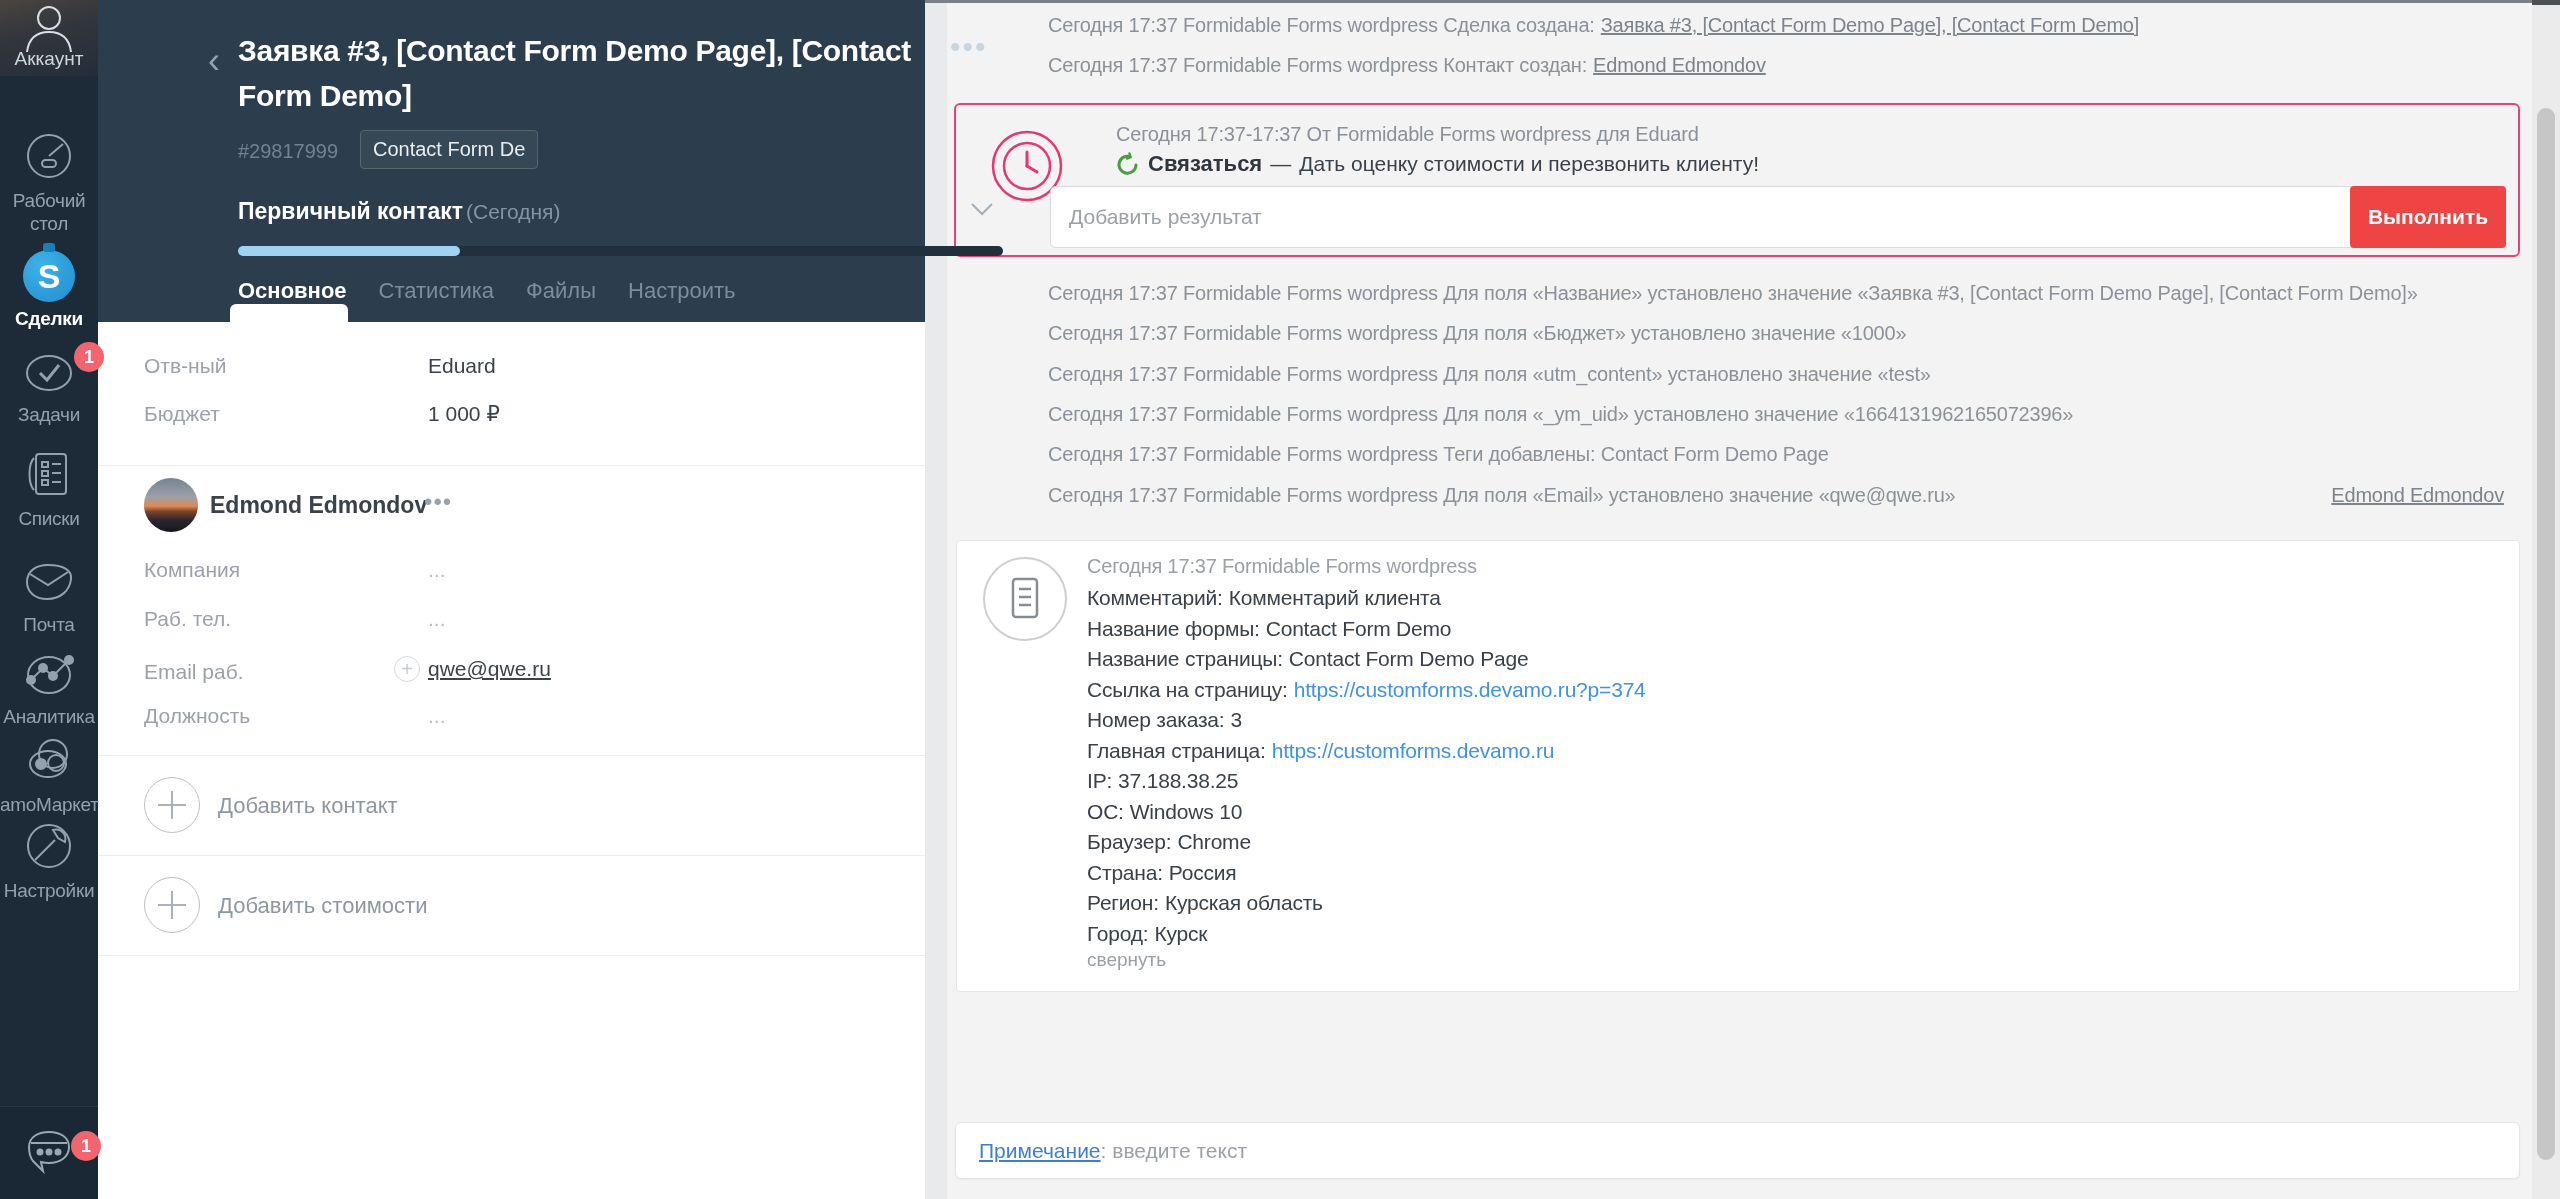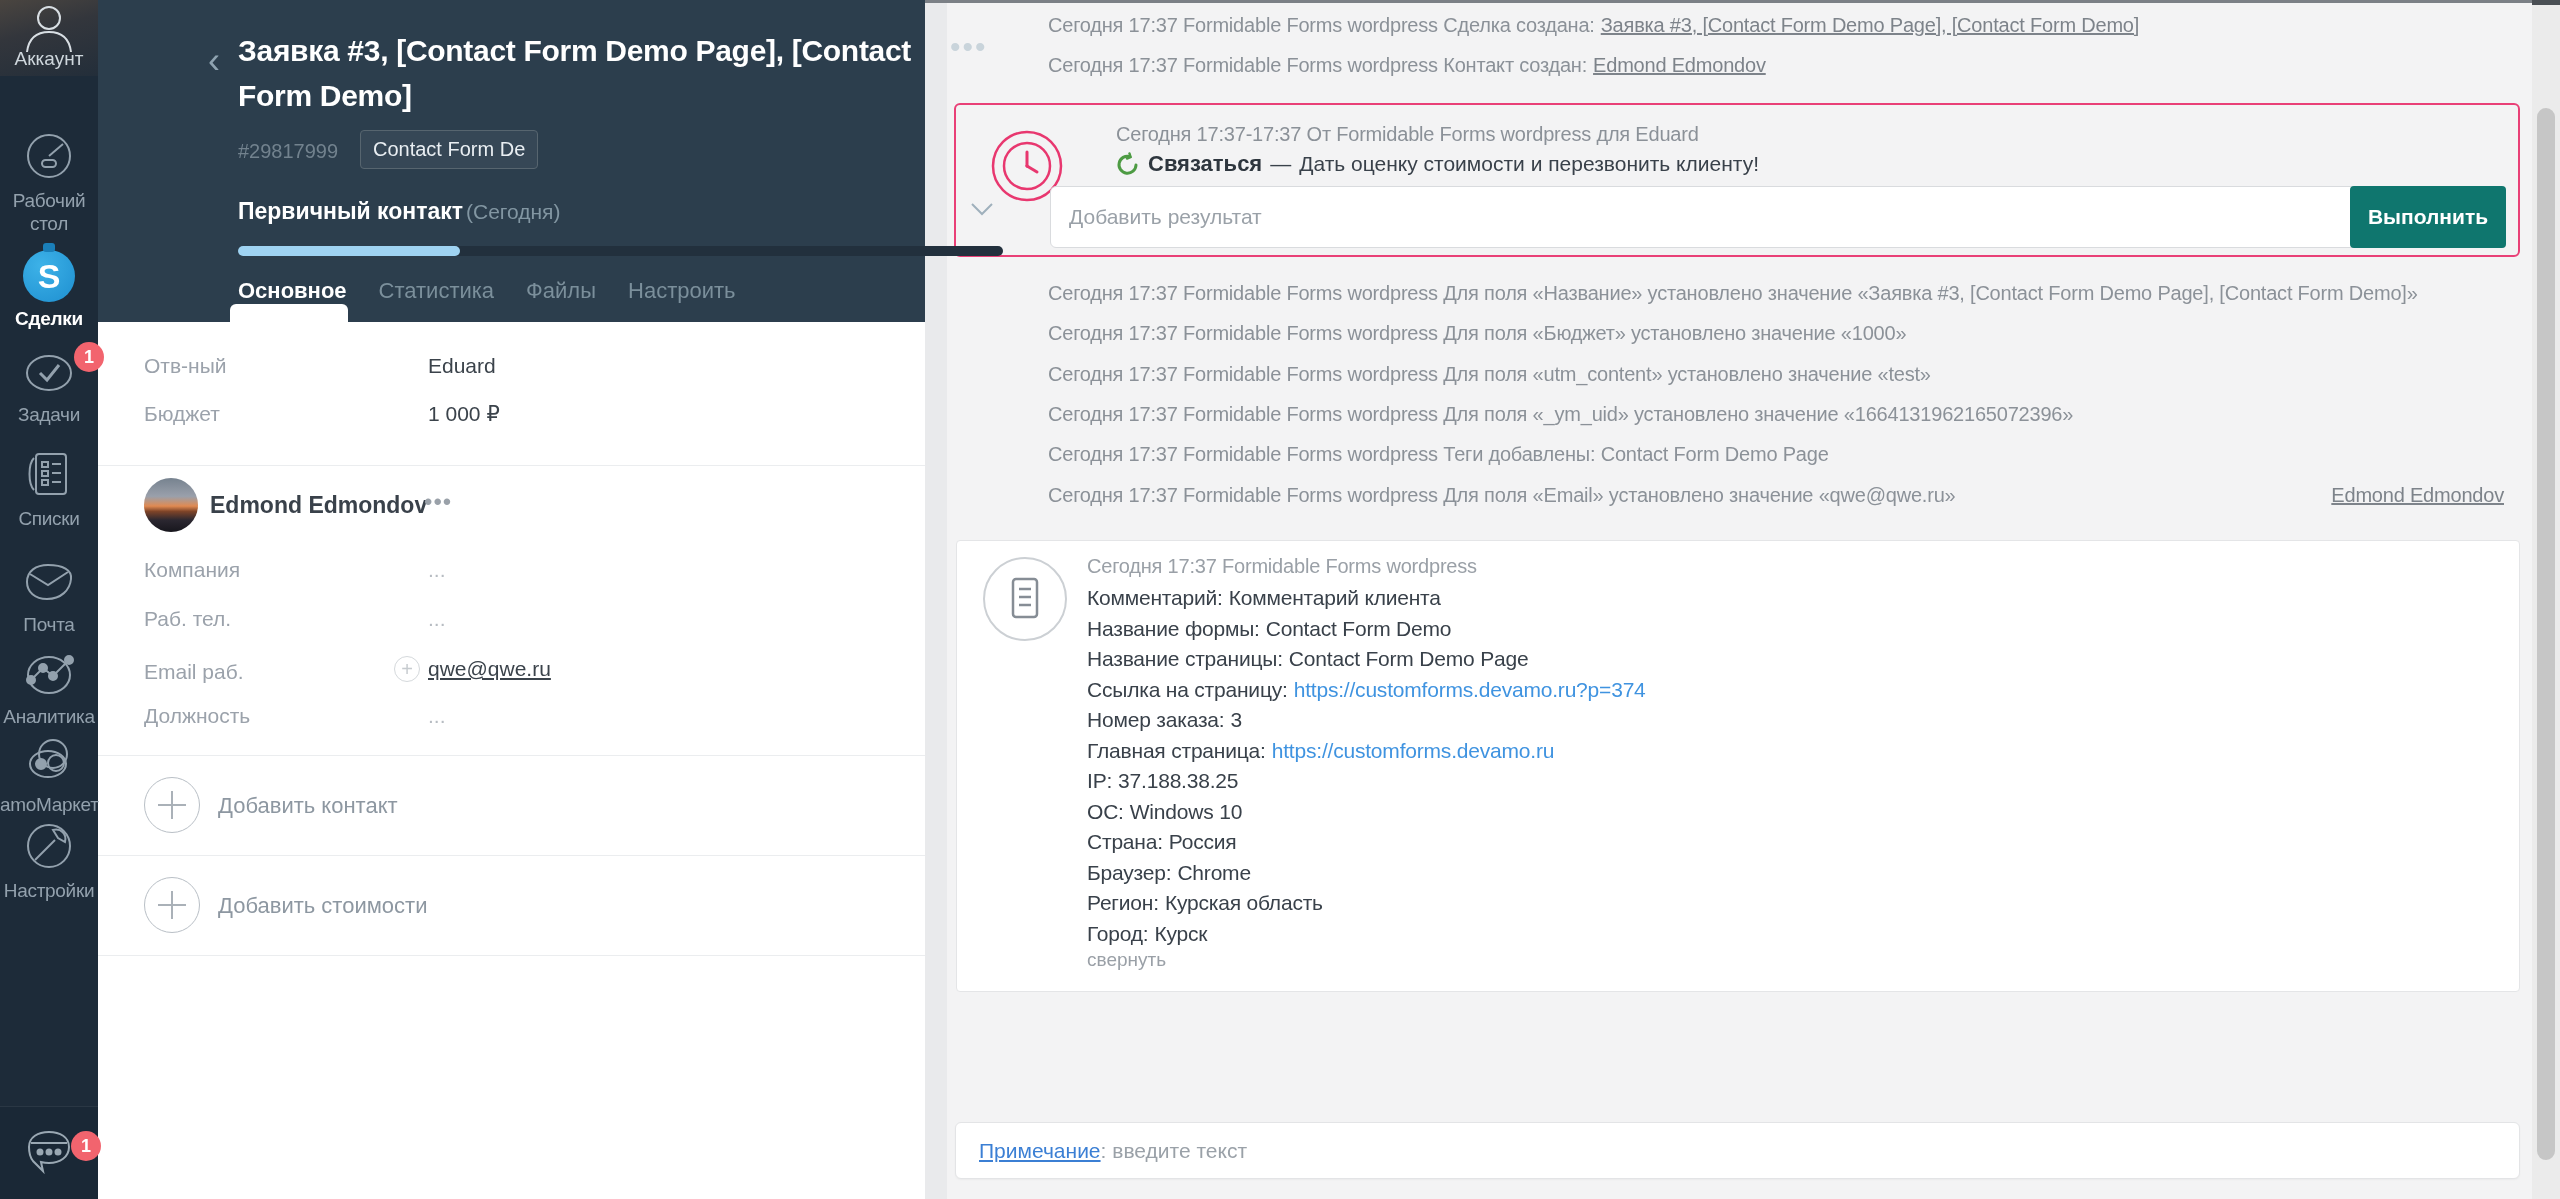--- a/index.html
+++ b/index.html
@@ -76,21 +76,21 @@
 
   .task-card { position:absolute; left:29px; top:103px; width:1566px; height:154px; border:2px solid #e94077; border-radius:6px; }
   .task-clock { position:absolute; left:34px; top:24px; }
   .task-meta { position:absolute; left:160px; top:18px; font-size:20px; color:#8b9198; letter-spacing:-0.2px; }
   .task-line { position:absolute; left:160px; top:46px; display:flex; align-items:center; gap:8px; }
   .task-type { font-size:22px; font-weight:bold; color:#2e363e; }
   .task-text { font-size:21px; color:#39414a; }
   .task-input { position:absolute; left:94px; top:81px; width:1435px; height:62px; background:#fff; border:1px solid #d9dbde;
                 border-radius:6px; padding:0 18px; font-size:21px; color:#3b434b; font-family:"Liberation Sans","DejaVu Sans",sans-serif; }
   .task-input::placeholder { color:#9aa1a8; }
-  .task-btn { position:absolute; left:1394px; top:81px; width:156px; height:62px; background:#0f766e; border:none; border-radius:4px;
+  .task-btn { position:absolute; left:1394px; top:81px; width:156px; height:62px; background:#ef4444; border:none; border-radius:4px;
               color:#fff; font-size:21px; font-weight:bold; font-family:"Liberation Sans","DejaVu Sans",sans-serif; cursor:pointer; }
 
   .note-card { position:absolute; left:31px; top:540px; width:1564px; height:452px; background:#fff; border:1px solid #e4e5e7; border-radius:4px; }
   .note-icon-circle { position:absolute; left:26px; top:16px; width:84px; height:84px; border:2px solid #ccd0d4; border-radius:50%; }
   .note-meta { position:absolute; left:130px; top:14px; font-size:20px; color:#9aa0a7; letter-spacing:-0.2px; }
   .note-lines { position:absolute; left:130px; top:42px; font-size:21px; line-height:30.5px; color:#39414a; letter-spacing:-0.2px; }
   .note-line a { color:#3f93e0; text-decoration:none; cursor:pointer; }
   .note-line .val { margin-left:6px; }
   .note-collapse { position:absolute; left:130px; top:408px; font-size:19px; color:#9aa0a7; cursor:pointer; }
 
@@ -379,22 +379,22 @@
       <div class="note-meta">Сегодня 17:37 Formidable Forms wordpress</div>
       <div class="note-lines">
         <div class="note-line"><span>Комментарий:</span><span class="val">Комментарий клиента</span></div>
         <div class="note-line"><span>Название формы:</span><span class="val">Contact Form Demo</span></div>
         <div class="note-line"><span>Название страницы:</span><span class="val">Contact Form Demo Page</span></div>
         <div class="note-line"><span>Ссылка на страницу:</span><a class="val">https://customforms.devamo.ru?p=374</a></div>
         <div class="note-line"><span>Номер заказа:</span><span class="val">3</span></div>
         <div class="note-line"><span>Главная страница:</span><a class="val">https://customforms.devamo.ru</a></div>
         <div class="note-line"><span>IP:</span><span class="val">37.188.38.25</span></div>
         <div class="note-line"><span>ОС:</span><span class="val">Windows 10</span></div>
+        <div class="note-line"><span>Браузер:</span><span class="val">Chrome</span></div>
         <div class="note-line"><span>Страна:</span><span class="val">Россия</span></div>
-        <div class="note-line"><span>Браузер:</span><span class="val">Chrome</span></div>
         <div class="note-line"><span>Регион:</span><span class="val">Курская область</span></div>
         <div class="note-line"><span>Город:</span><span class="val">Курск</span></div>
       </div>
       <span class="note-collapse">свернуть</span>
     </div>
 
     <div class="note-input-bar">
       <a>Примечание</a>
         <span class="ph">: введите текст</span>
     </div>

